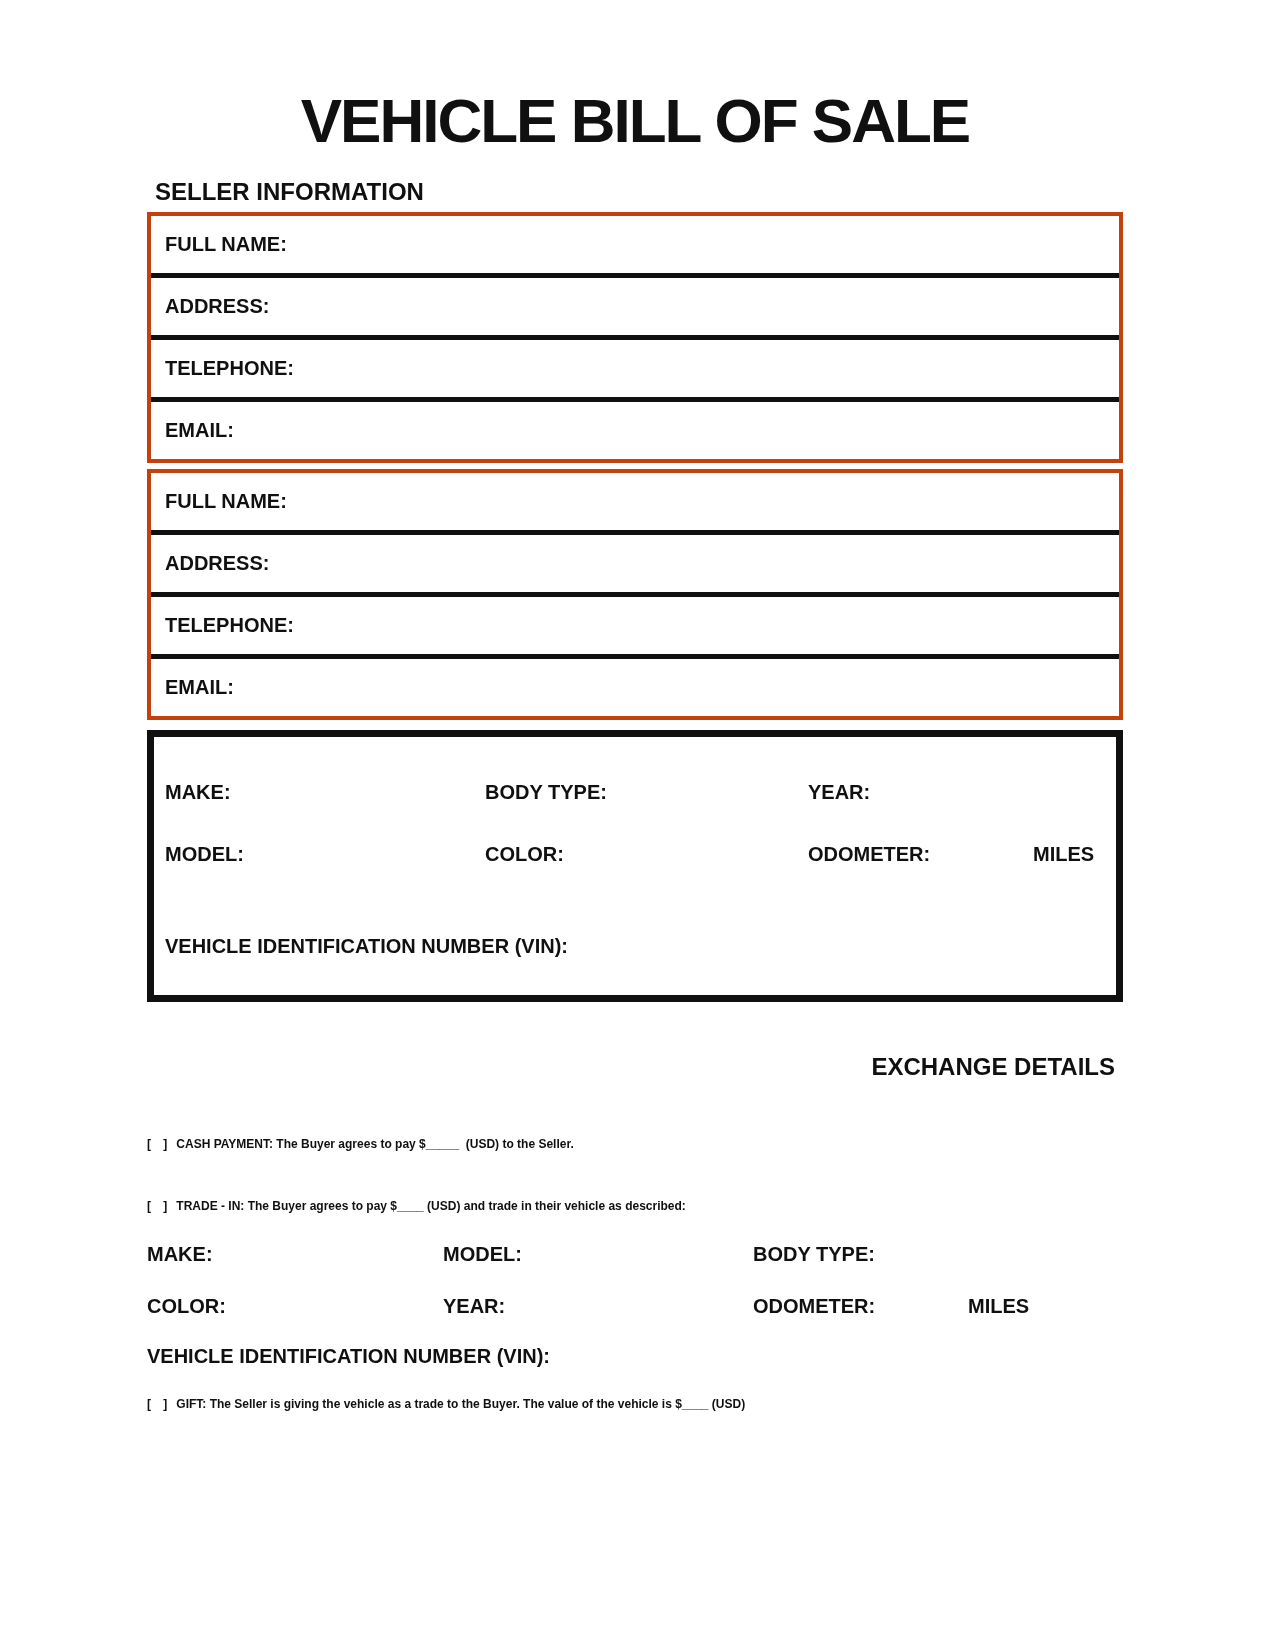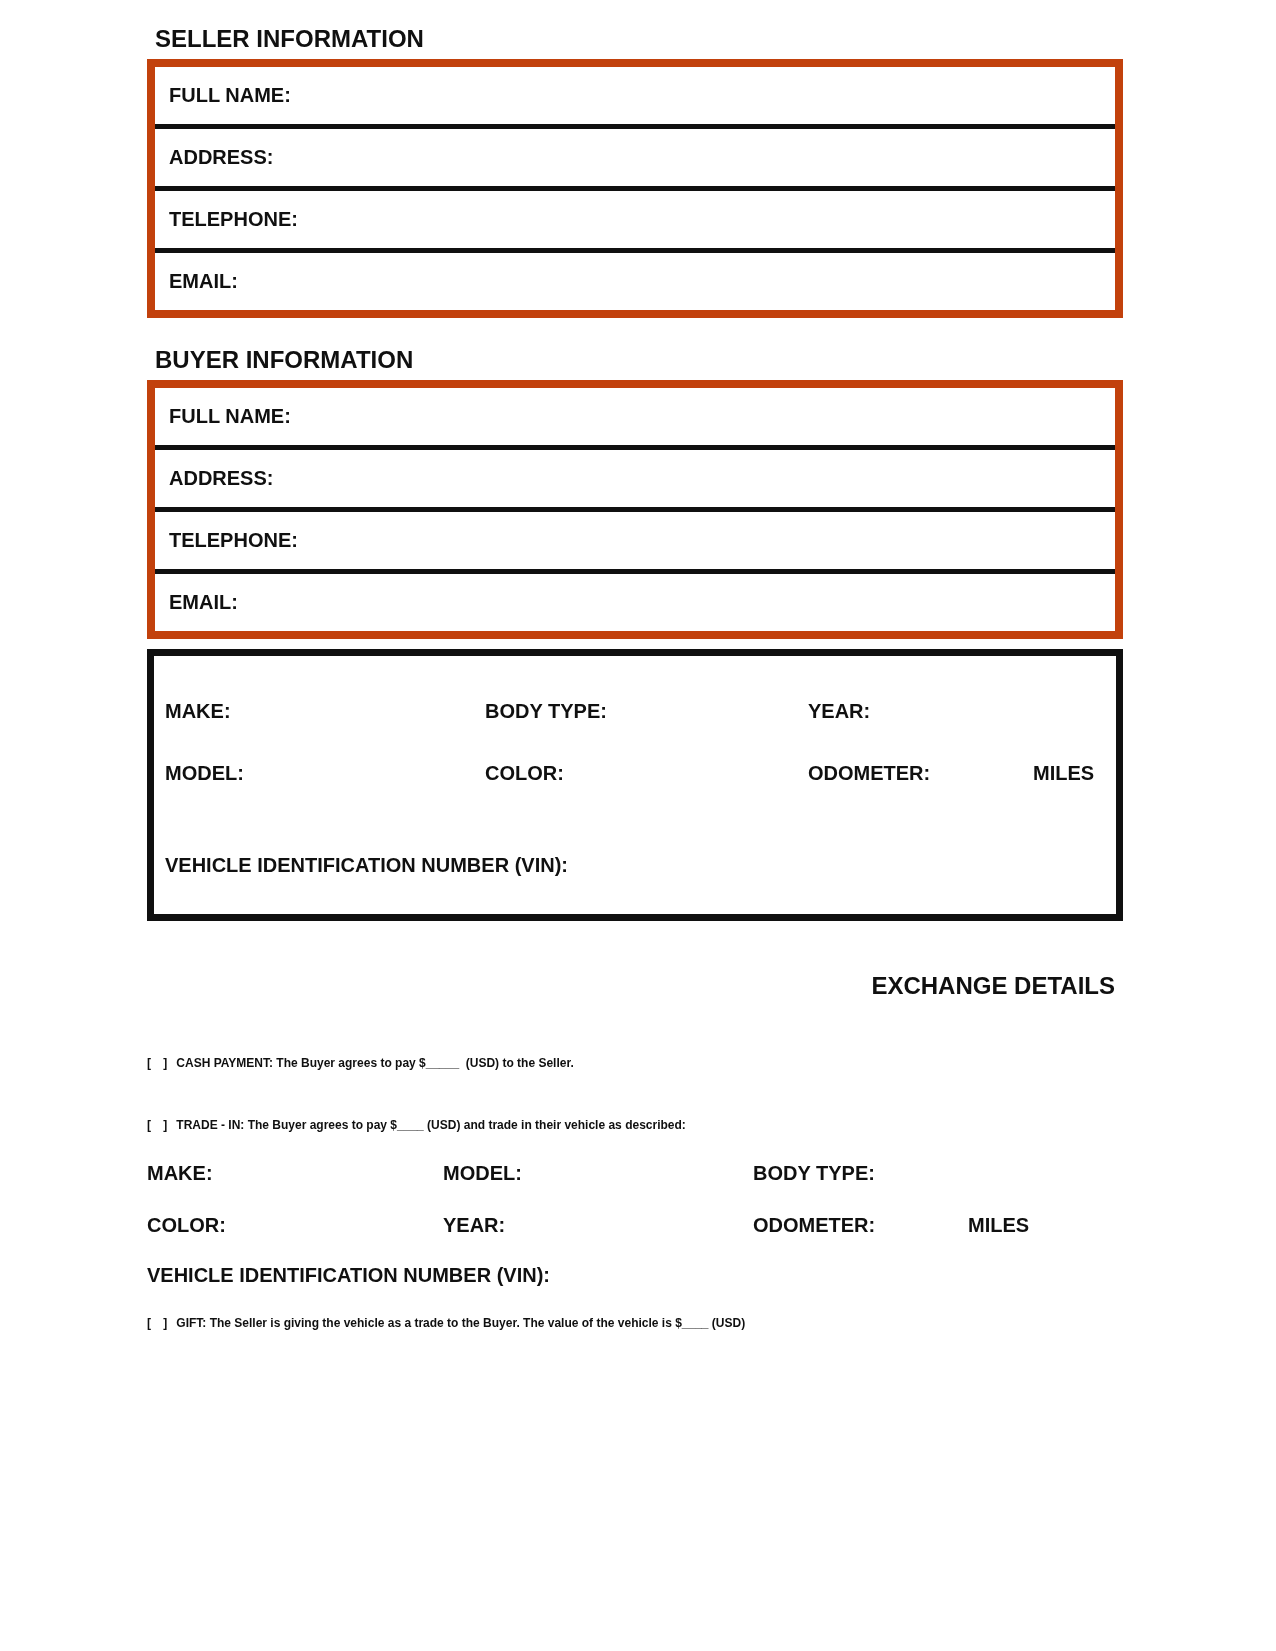--- a/index.html
+++ b/index.html
@@ -22,21 +22,21 @@
   }
   h2{
     margin:8px;font-size:24px;line-height:24px;letter-spacing:0;
   }
   .h-seller{margin-top:27px;}
   .h-buyer{margin-top:30px;}
   .h-desc{margin-top:32px;}
   .h-exchange{margin-top:53px;text-align:right;}
   .info-table{
     margin-top:8px;
-    border:8px solid #c2410c;
+    border:4px solid #c2410c;
   }
   .info-table.buyer-t{margin-top:6px;}
   .info-row{
     height:57px;
     display:flex;align-items:center;
     padding-left:14px;
     font-size:20px;
   }
   .info-row + .info-row{border-top:5px solid #101010;text-align:center;}
   .vehicle-box{
@@ -72,38 +72,38 @@
   .xc3{left:606px;}
   .xc-miles{left:821px;}
   .cb{word-spacing:9px;margin-right:9px;}
 </style>
 </head>
 <body>
 
 <div class="page">
   <div class="content">
 
+    <h1 class="title">VEHICLE BILL OF SALE</h1>
 
     <h2 class="h-seller">SELLER INFORMATION</h2>
     <div class="info-table">
       <div class="info-row">
         <span class="lbl">FULL NAME:</span>
       </div>
       <div class="info-row">
         <span class="lbl">ADDRESS:</span>
       </div>
       <div class="info-row">
         <span class="lbl">TELEPHONE:</span>
       </div>
       <div class="info-row">
         <span class="lbl">EMAIL:</span>
       </div>
     </div>
 
-    <h2 class="h-buyer">BUYER INFORMATION</h2>
     <div class="info-table buyer-t">
       <div class="info-row">
         <span class="lbl">FULL NAME:</span>
       </div>
       <div class="info-row">
         <span class="lbl">ADDRESS:</span>
       </div>
       <div class="info-row">
         <span class="lbl">TELEPHONE:</span>
       </div>

